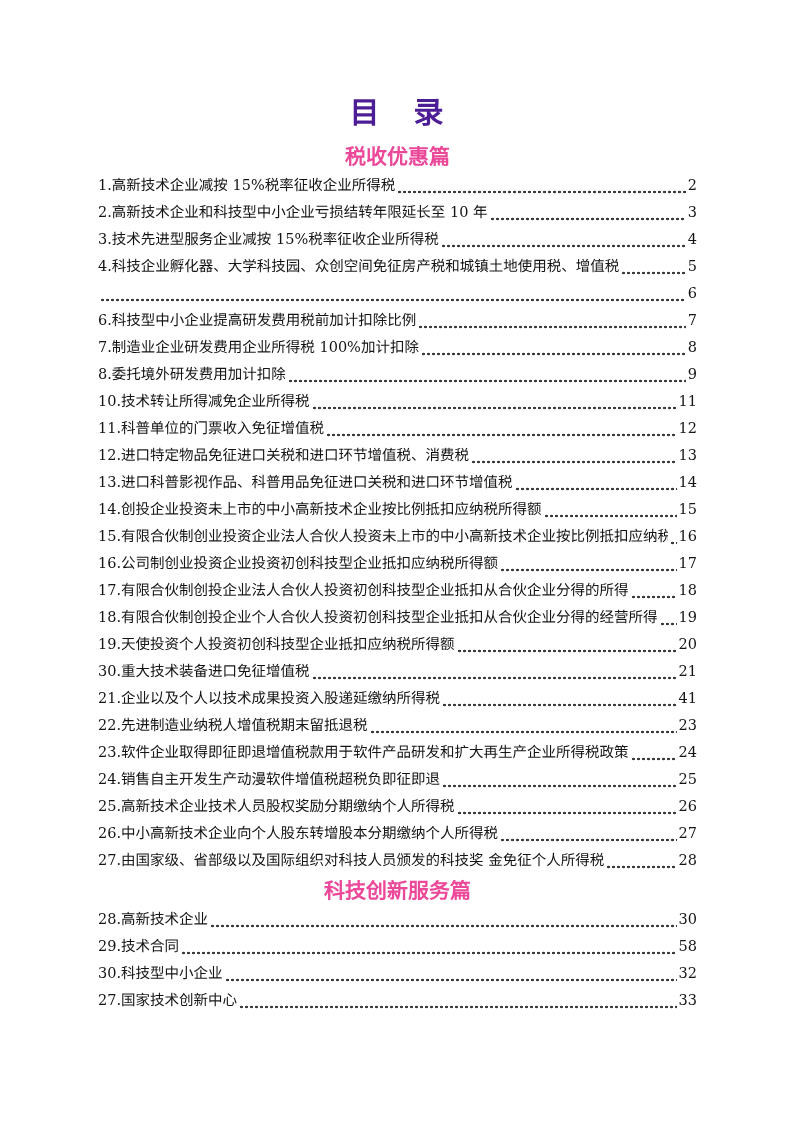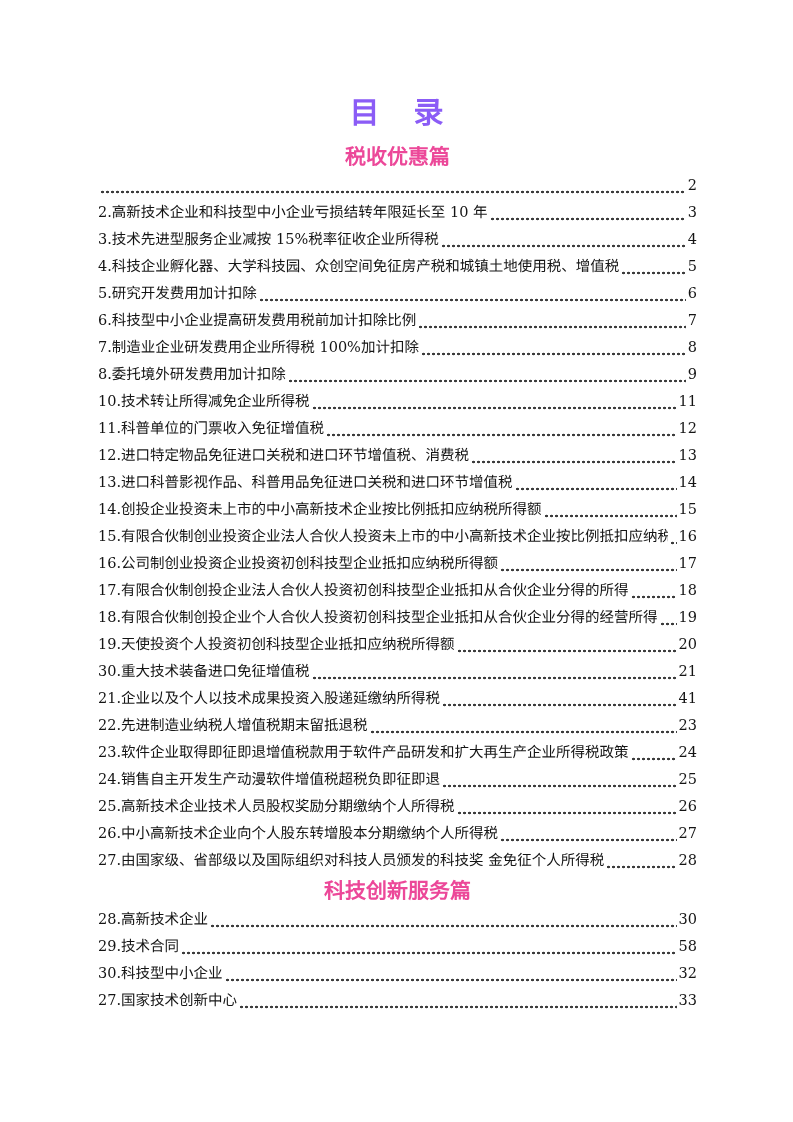--- a/index.html
+++ b/index.html
@@ -16,21 +16,21 @@
   .content {
     padding: 94px 96px 0 98px;
   }
   .doc-title {
     text-align: center;
     font-family: "DejaVu Serif", serif;
     font-weight: 700;
     font-size: 30px;
     line-height: 38px;
     letter-spacing: 2px;
-    color: #8b5cf6;
+    color: #4c1d95;
     margin-bottom: 8px;
   }
   .section-heading {
     text-align: center;
     font-family: "Liberation Sans", sans-serif;
     font-weight: 700;
     font-size: 21px;
     line-height: 29px;
     height: 32px;
     color: #ec4899;
@@ -70,40 +70,40 @@
 </style>
 </head>
 <body>
 
 <div class="page">
   <div class="content">
     <h1 class="doc-title">目　录</h1>
     <div id="toc-sections">
         <h2 class="section-heading">税收优惠篇</h2>
         <div class="toc-row">
+          <span class="toc-label">1.高新技术企业减按 15%税率征收企业所得税</span>
           <span class="toc-dots"></span>
           <span class="toc-page">2</span>
         </div>
         <div class="toc-row">
           <span class="toc-label">2.高新技术企业和科技型中小企业亏损结转年限延长至 10 年</span>
           <span class="toc-dots"></span>
           <span class="toc-page">3</span>
         </div>
         <div class="toc-row">
           <span class="toc-label">3.技术先进型服务企业减按 15%税率征收企业所得税</span>
           <span class="toc-dots"></span>
           <span class="toc-page">4</span>
         </div>
         <div class="toc-row">
           <span class="toc-label">4.科技企业孵化器、大学科技园、众创空间免征房产税和城镇土地使用税、增值税</span>
           <span class="toc-dots"></span>
           <span class="toc-page">5</span>
         </div>
         <div class="toc-row">
-          <span class="toc-label">5.研究开发费用加计扣除</span>
           <span class="toc-dots"></span>
           <span class="toc-page">6</span>
         </div>
         <div class="toc-row">
           <span class="toc-label">6.科技型中小企业提高研发费用税前加计扣除比例</span>
           <span class="toc-dots"></span>
           <span class="toc-page">7</span>
         </div>
         <div class="toc-row">
           <span class="toc-label">7.制造业企业研发费用企业所得税 100%加计扣除</span>

